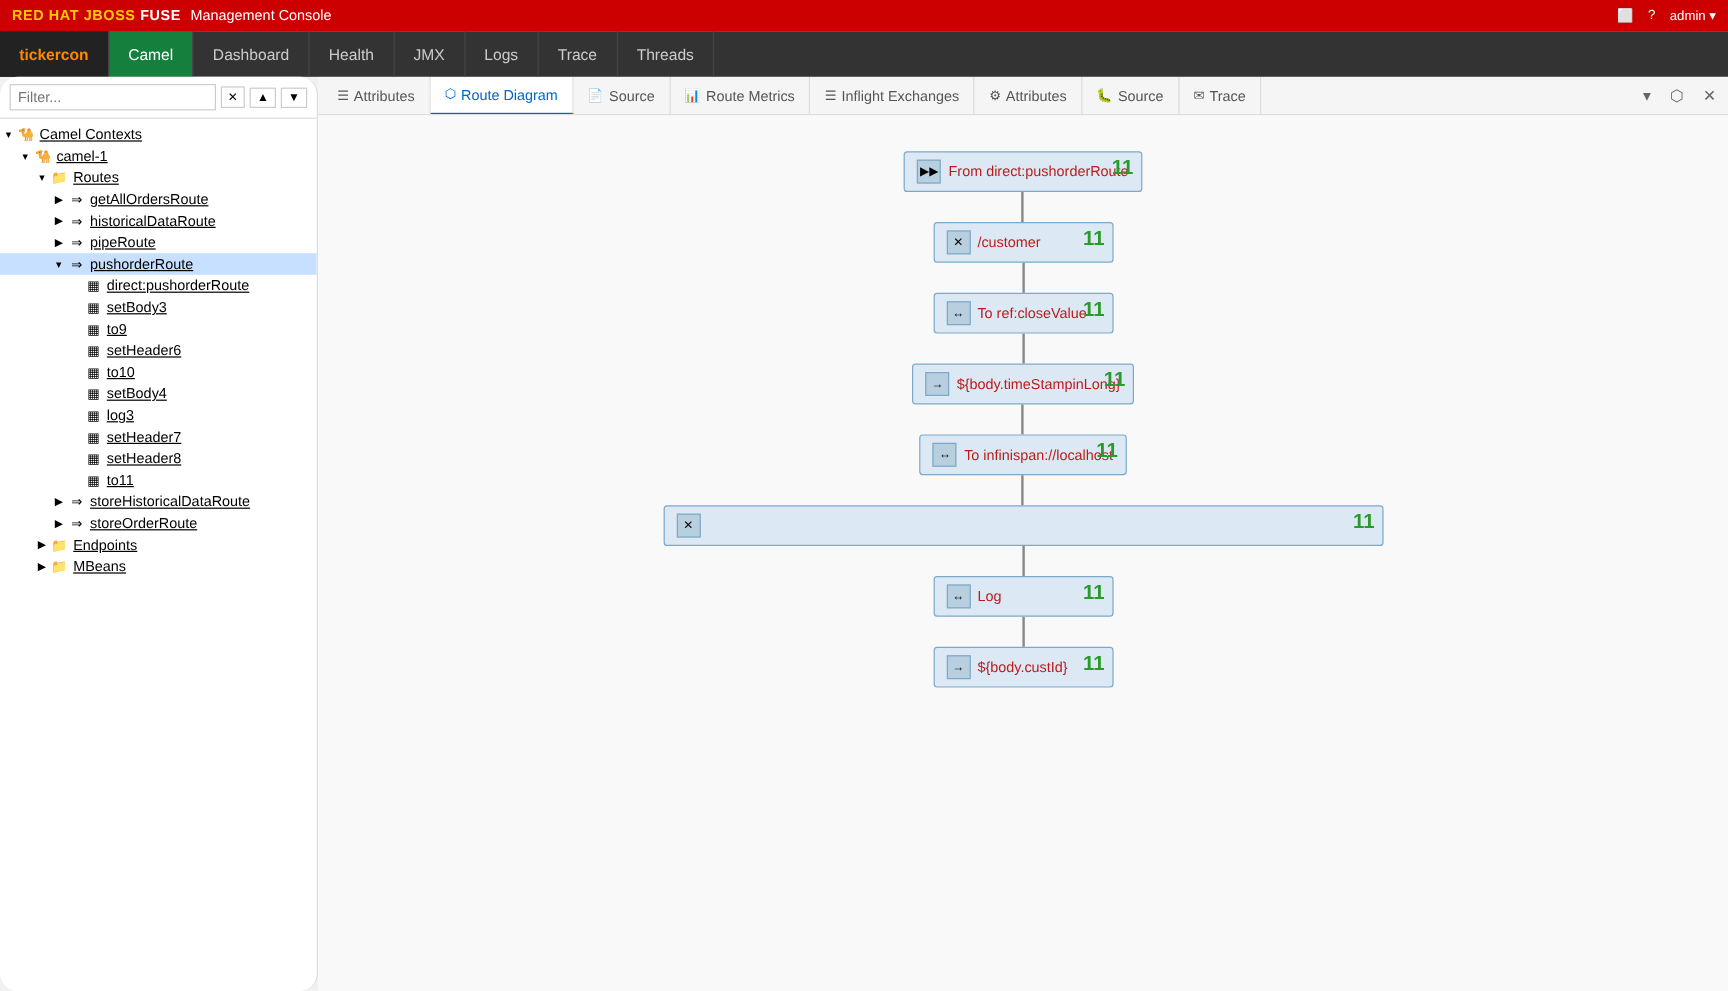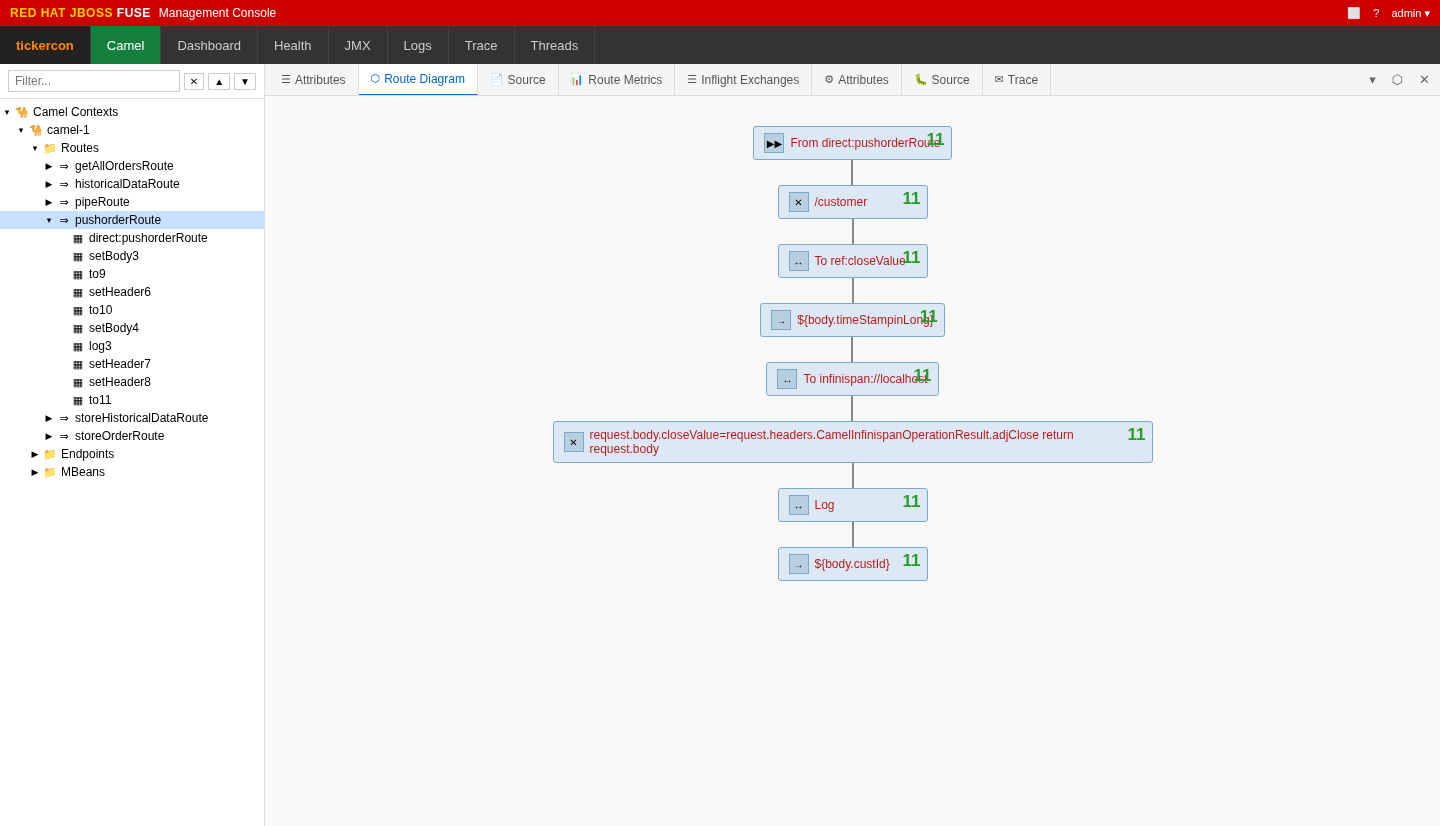--- a/index.html
+++ b/index.html
@@ -46,20 +46,21 @@
     }
 
     
     .sidebar {
       width: 265px;
       background: #fff;
       border-right: 1px solid #ddd;
       display: flex;
       flex-direction: column;
       overflow: hidden;
+      border-radius: 15px;
     }
     .sidebar-filter {
       padding: 6px 8px;
       display: flex;
       align-items: center;
       border-bottom: 1px solid #ddd;
       gap: 4px;
     }
     .sidebar-filter input {
       flex: 1;
@@ -84,21 +85,21 @@
       display: flex;
       align-items: center;
       padding: 2px 0;
       cursor: pointer;
       white-space: nowrap;
     }
     .tree-item.selected { background: #c8e0ff; }
     .tree-indent { display: inline-block; }
     .tree-toggle { width: 14px; display: inline-flex; align-items: center; justify-content: center; font-size: 9px; }
     .tree-icon { width: 16px; display: inline-flex; align-items: center; justify-content: center; font-size: 11px; margin-right: 3px; }
-    .tree-label { font-size: 12px; }
+    .tree-label { font-size: 12px; text-decoration: underline; }
 
     
     .content {
       flex: 1;
       display: flex;
       flex-direction: column;
       overflow: hidden;
     }
 
     
@@ -449,21 +450,20 @@
             <div class="node-box">
               <div class="node-icon">↔</div>
               <div class="node-label">To infinispan://localhost</div>
               <div class="node-count">11</div>
             </div>
             <div class="node-connector"></div>
           </div>
           <div class="route-node">
             <div class="node-box wide">
               <div class="node-icon">✕</div>
-              <div class="node-label">request.body.closeValue=request.headers.CamelInfinispanOperationResult.adjClose return request.body</div>
               <div class="node-count">11</div>
             </div>
             <div class="node-connector"></div>
           </div>
           <div class="route-node">
             <div class="node-box">
               <div class="node-icon">↔</div>
               <div class="node-label">Log</div>
               <div class="node-count">11</div>
             </div>

